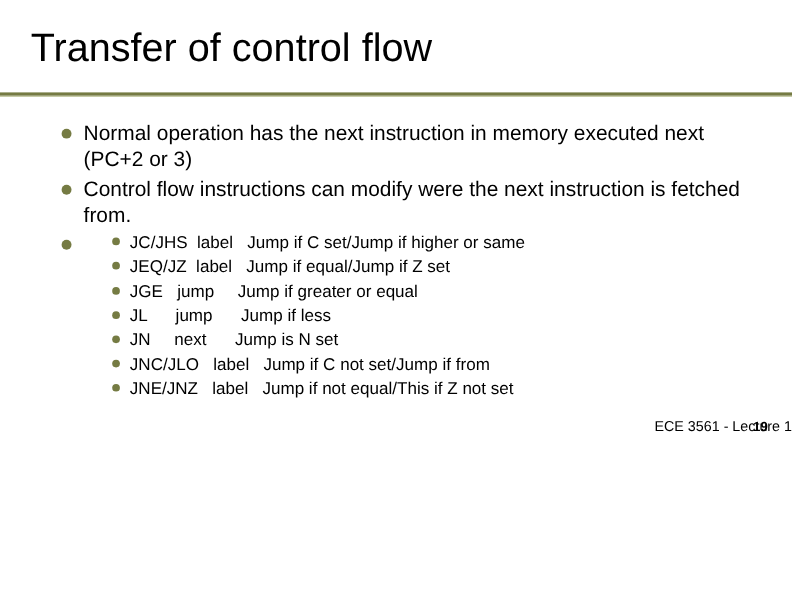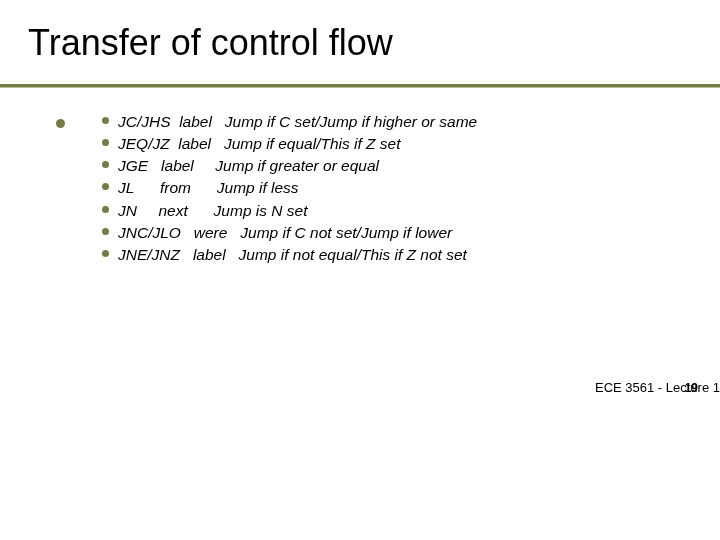--- a/index.html
+++ b/index.html
@@ -8,41 +8,43 @@
   .title { font-size: 36px; font-weight: 400; color: #000; padding: 4px 0 8px 0; }
   .title-underline { position: absolute; left: 0; right: 0; top: 84px; height: 0; border-bottom: 3px solid #757B43; box-shadow: 0 1px 0 #b9c092; }
   .body { position: absolute; top: 110px; left: 56px; right: 40px; }
   ul { list-style: none; }
   li { position: relative; padding-left: 20px; margin-bottom: 2px; }
   .lvl1 > li { font-size: 19px; line-height: 1.28; }
   .lvl1 > li::before { content: ""; position: absolute; left: 0; top: 7px; width: 9px; height: 9px; background: #757B43; border-radius: 50%; }
   .lvl2 { margin-top: 2px; margin-left: 26px; }
   .lvl2 > li { font-size: 15.5px; line-height: 1.3; padding-left: 16px; }
   .lvl2 > li::before { content: ""; position: absolute; left: 0; top: 5px; width: 7px; height: 7px; background: #757B43; border-radius: 50%; }
-  .mn { font-family: Arial, sans-serif; white-space: pre; font-style: italic; }
+  .mn { font-family: Arial, sans-serif; white-space: pre; }
   .footer { position: absolute; bottom: 26px; left: 0; right: 0; text-align: right; font-size: 13px; color: #000; }
   .pagen { position: absolute; bottom: 26px; right: 22px; font-size: 12px; font-weight: bold; }
 </style>
 </head>
 <body>
 
 <div class="slide">
   <div class="title">Transfer of control flow</div>
   <div class="title-underline"></div>
 
   <div class="body">
     <ul class="lvl1">
+      <li><span>Normal operation has the next instruction in memory executed next (PC+2 or 3)</span></li>
+      <li><span>Control flow instructions can modify were the next instruction is fetched from.</span></li>
       <li>
         <ul class="lvl2">
           <li><span class="mn">JC/JHS  label   Jump if C set/Jump if higher or same</span></li>
-          <li><span class="mn">JEQ/JZ  label   Jump if equal/This if Z set</span></li>
-          <li><span class="mn">JGE   label     Jump if greater or equal</span></li>
-          <li><span class="mn">JL      from      Jump if less</span></li>
+          <li><span class="mn">JEQ/JZ  label   Jump if equal/Jump if Z set</span></li>
+          <li><span class="mn">JGE   jump     Jump if greater or equal</span></li>
+          <li><span class="mn">JL      jump      Jump if less</span></li>
           <li><span class="mn">JN     next      Jump is N set</span></li>
-          <li><span class="mn">JNC/JLO   were   Jump if C not set/Jump if lower</span></li>
+          <li><span class="mn">JNC/JLO   label   Jump if C not set/Jump if from</span></li>
           <li><span class="mn">JNE/JNZ   label   Jump if not equal/This if Z not set</span></li>
         </ul>
       </li>
     </ul>
   </div>
 
   <div class="footer">ECE 3561 - Lecture 1</div>
   <div class="pagen">19</div>
 </div>
 

